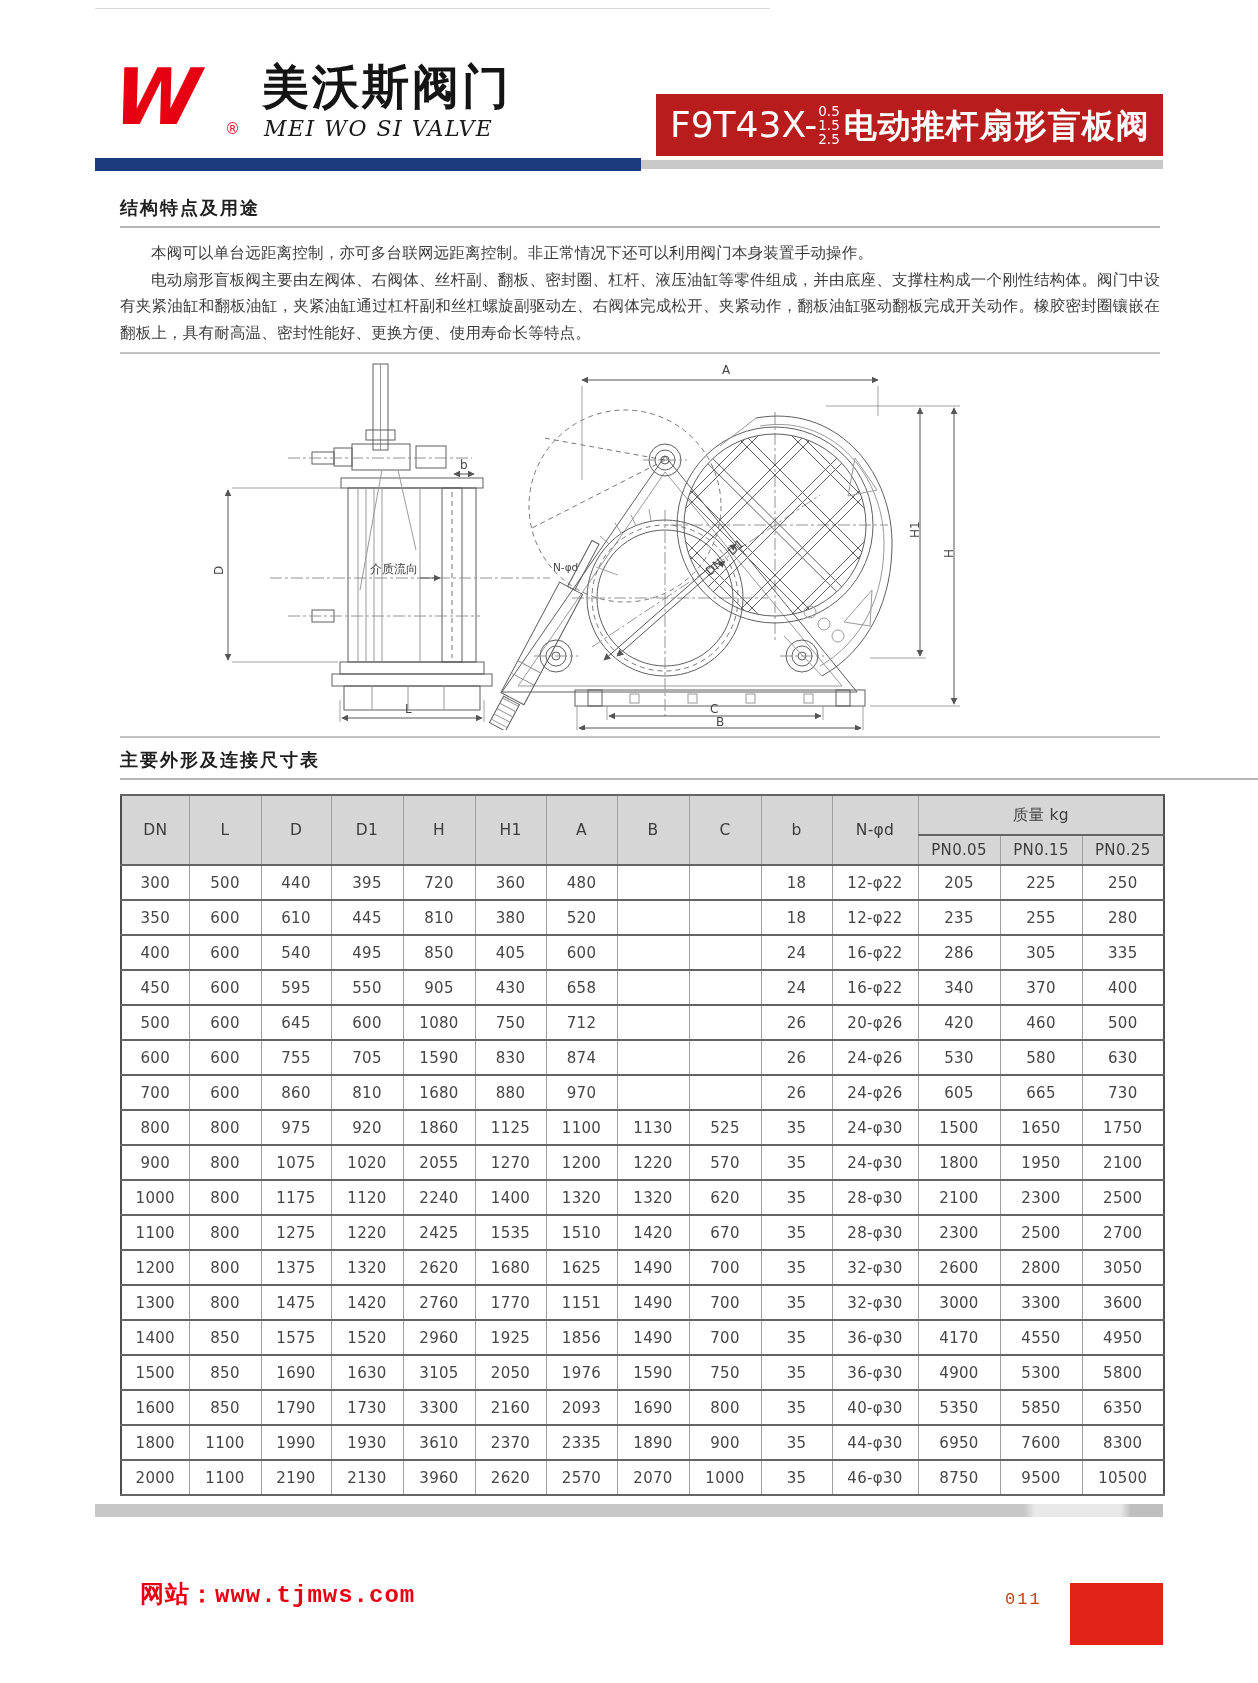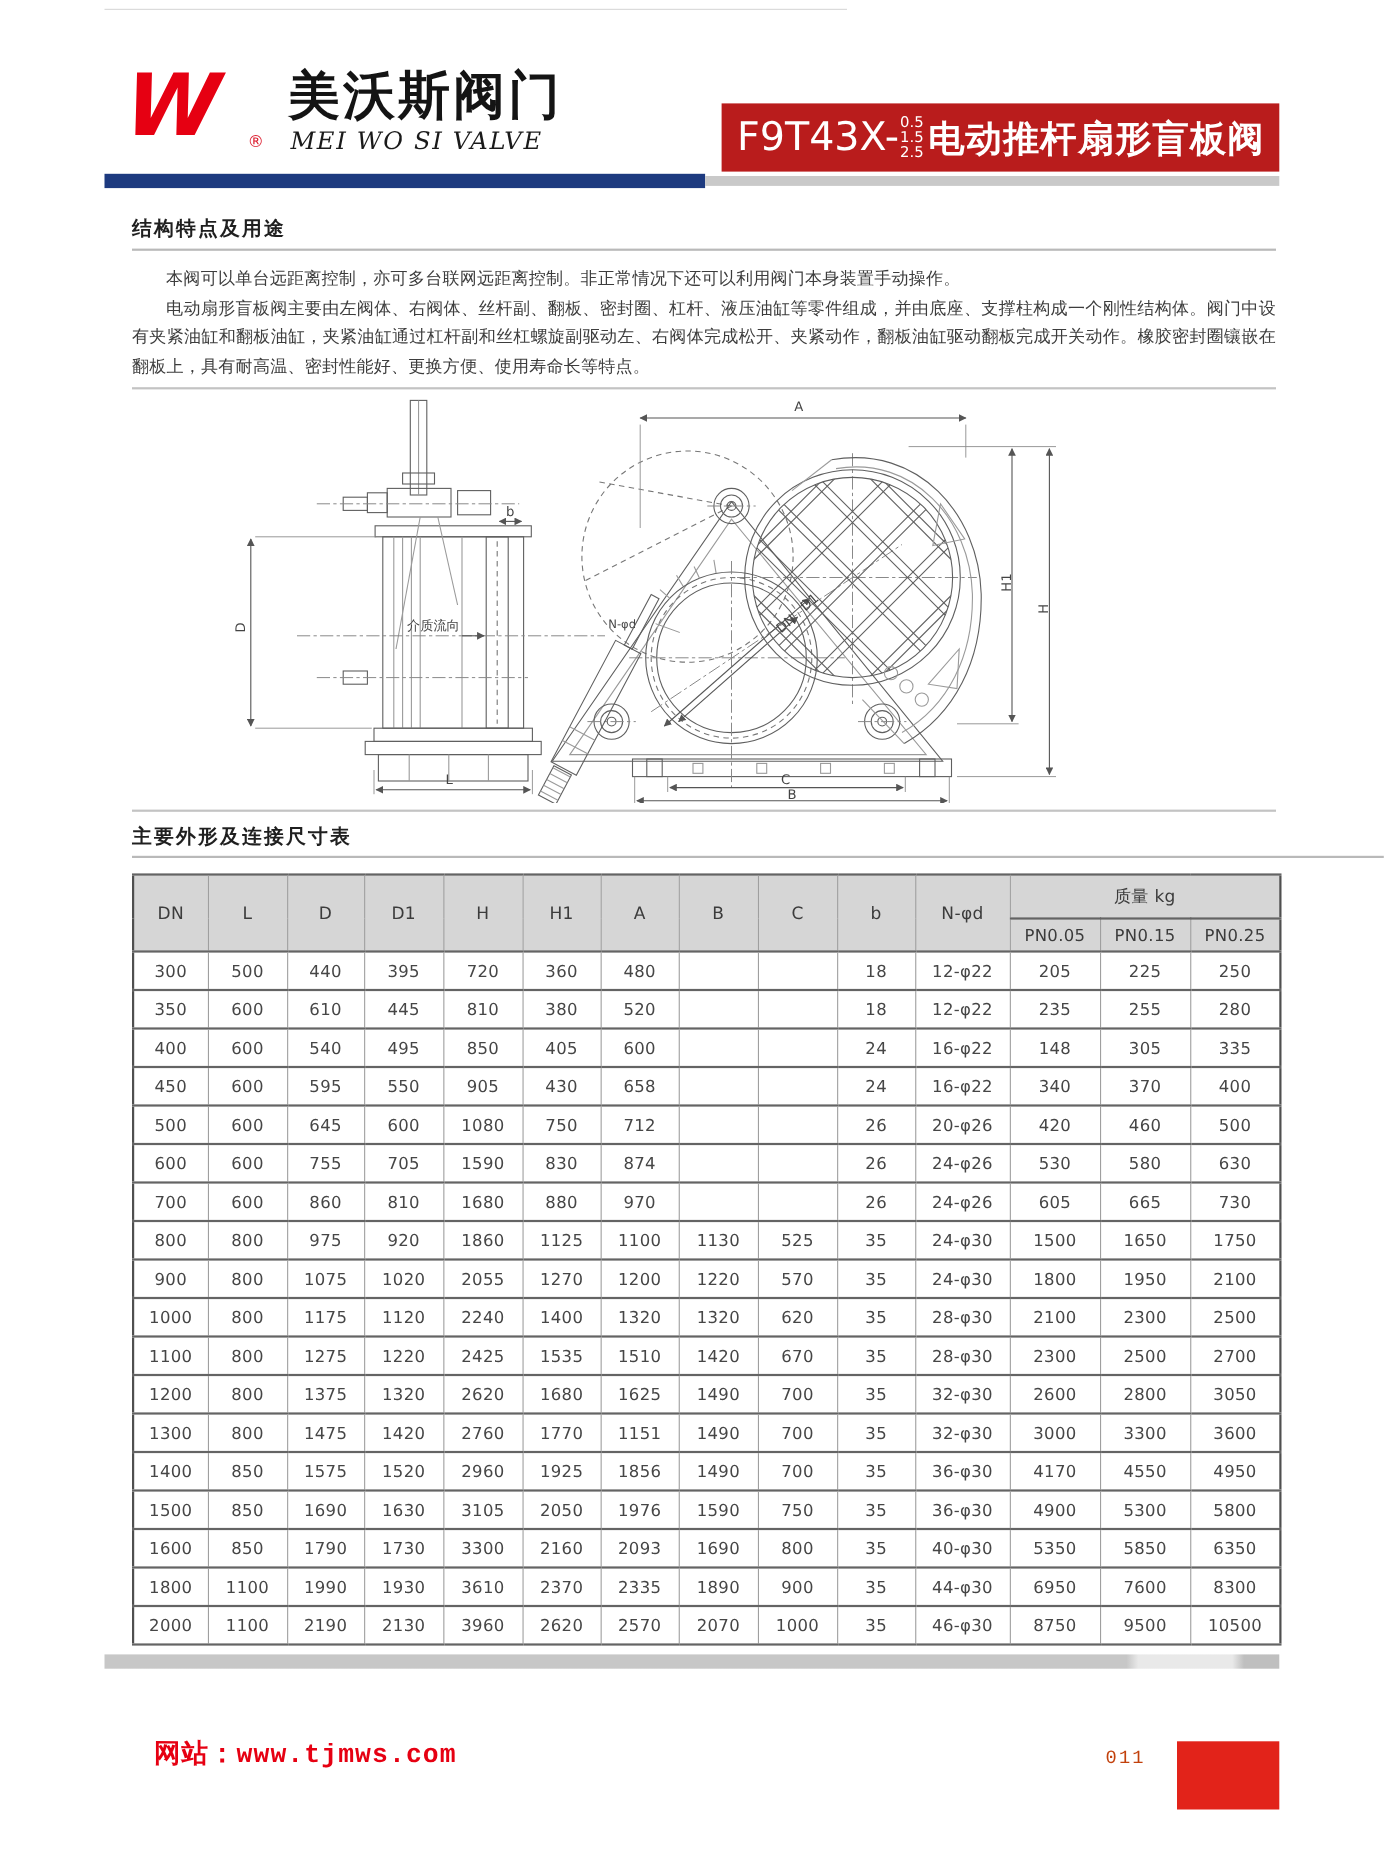--- a/index.html
+++ b/index.html
@@ -370,21 +370,21 @@
             <td>600</td>
             <td>540</td>
             <td>495</td>
             <td>850</td>
             <td>405</td>
             <td>600</td>
             <td></td>
             <td></td>
             <td>24</td>
             <td>16-φ22</td>
-            <td>148</td>
+            <td>286</td>
             <td>305</td>
             <td>335</td>
           </tr>
           <tr>
             <td>450</td>
             <td>600</td>
             <td>595</td>
             <td>550</td>
             <td>905</td>
             <td>430</td>

